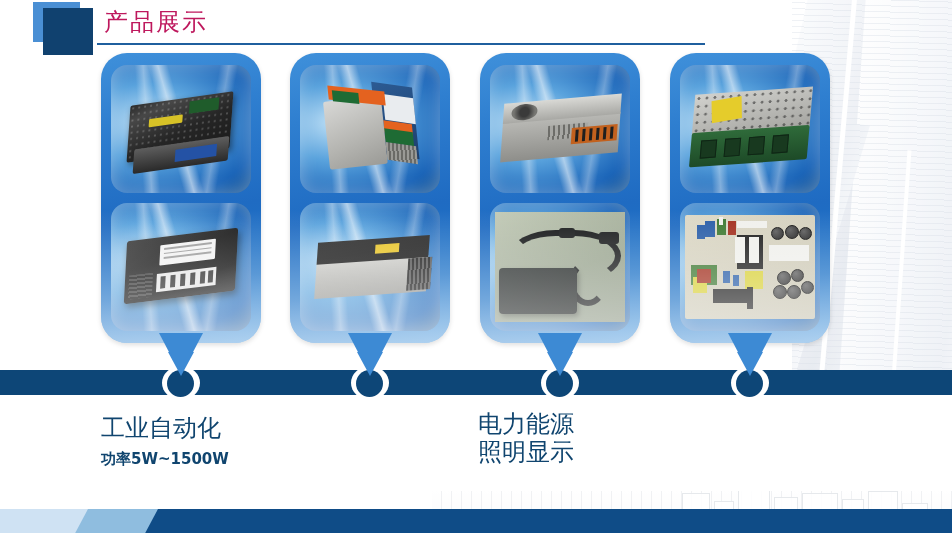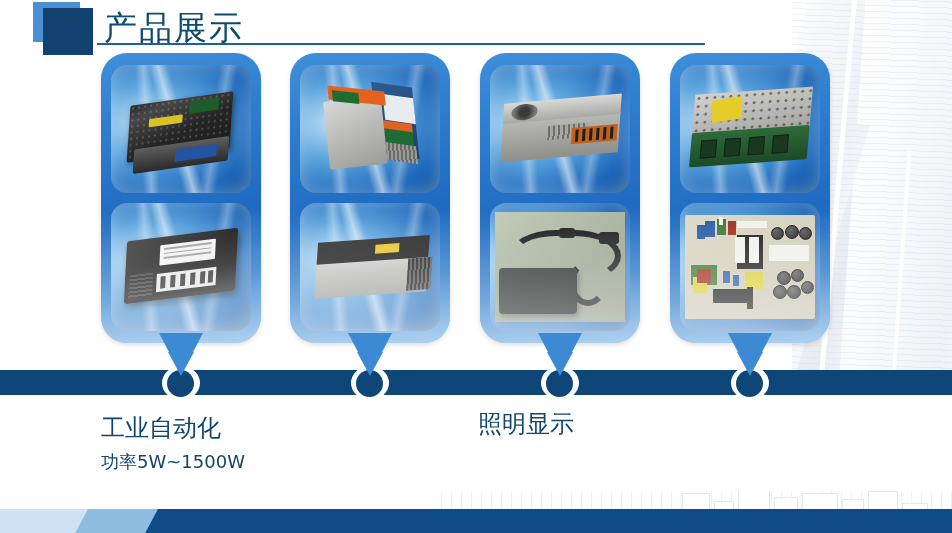--- a/index.html
+++ b/index.html
@@ -53,21 +53,21 @@
   .hdr-sq-back{
     position:absolute;left:33px;top:2px;width:47px;height:40px;
     background:#4a8fd4;
   }
   .hdr-sq-front{
     position:absolute;left:43px;top:8px;width:50px;height:47px;
     background:#10416f;
   }
   .hdr-title{
     position:absolute;left:104px;top:6px;
-    font-size:33px;color:#0c4a6e;letter-spacing:2px;
+    font-size:24px;color:#be185d;letter-spacing:2px;
     font-family:"DejaVu Sans","Liberation Sans",sans-serif;
     font-weight:400;white-space:nowrap;
   }
   .hdr-rule{
     position:absolute;left:97px;top:43px;width:608px;height:2px;
     background:#1f5f9e;
   }
 
   
   .card{
@@ -231,21 +231,21 @@
   
   .cap{
     position:absolute;text-align:left;
   }
   .cap .t1{
     font-family:"DejaVu Sans","Liberation Sans",sans-serif;
     font-size:24px;color:#10456f;line-height:28px;white-space:nowrap;
   }
   .cap .t2{
     font-family:"DejaVu Sans","Liberation Sans",sans-serif;
-    font-weight:normal;font-size:18px;color:#10456f;margin-top:8px;white-space:nowrap;
+    font-weight:bold;font-size:15px;color:#10456f;margin-top:8px;white-space:nowrap;
   }
   .cap.two .t2{margin-top:3px;}
 
   
   .footer{
     position:absolute;left:0;bottom:0;width:952px;height:42px;overflow:hidden;
   }
   .city{
     position:absolute;right:0;bottom:0;width:520px;height:42px;opacity:.45;
     background:
@@ -451,20 +451,21 @@
   <div class="knob" style="left:736px"></div>
   <div class="pin" style="left:737px"></div>
 
   <div class="cap" style="left:101px;top:414px;width:160px">
     <div class="t1">工业自动化</div>
     <div class="t2">功率5W~1500W</div>
   </div>
 
 
   <div class="cap two" style="left:478px;top:410px;width:164px">
+    <div class="t1">电力能源</div>
     <div class="t1">照明显示</div>
   </div>
 
 
   <div class="footer">
     <div class="city">
       <div class="sky" style="left:250px;width:26px;height:30px;"></div>
       <div class="sky" style="left:282px;width:18px;height:22px;"></div>
       <div class="sky" style="left:306px;width:30px;height:34px;"></div>
       <div class="sky" style="left:342px;width:22px;height:26px;"></div>

